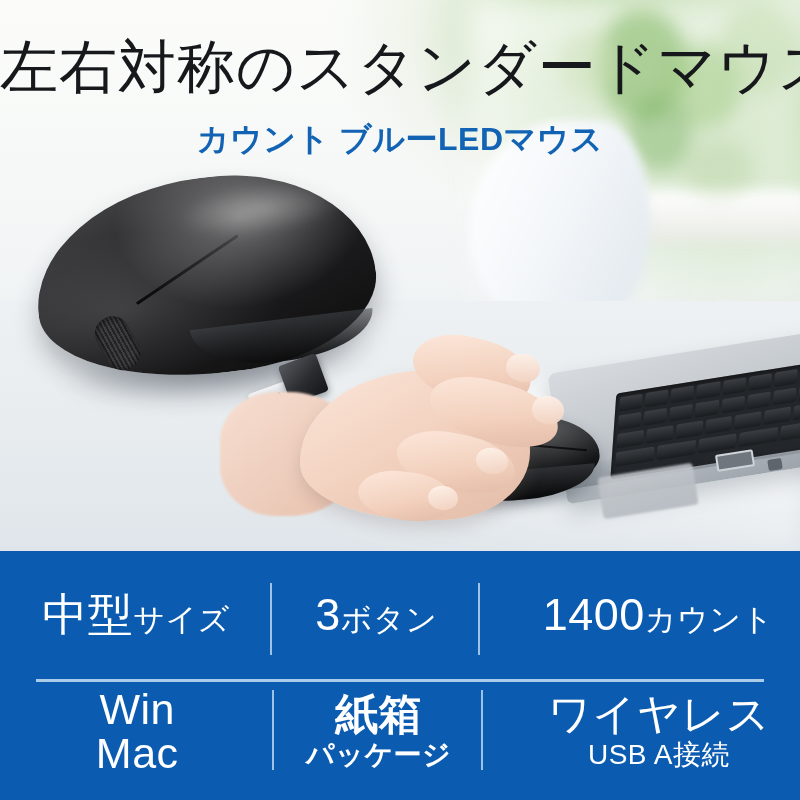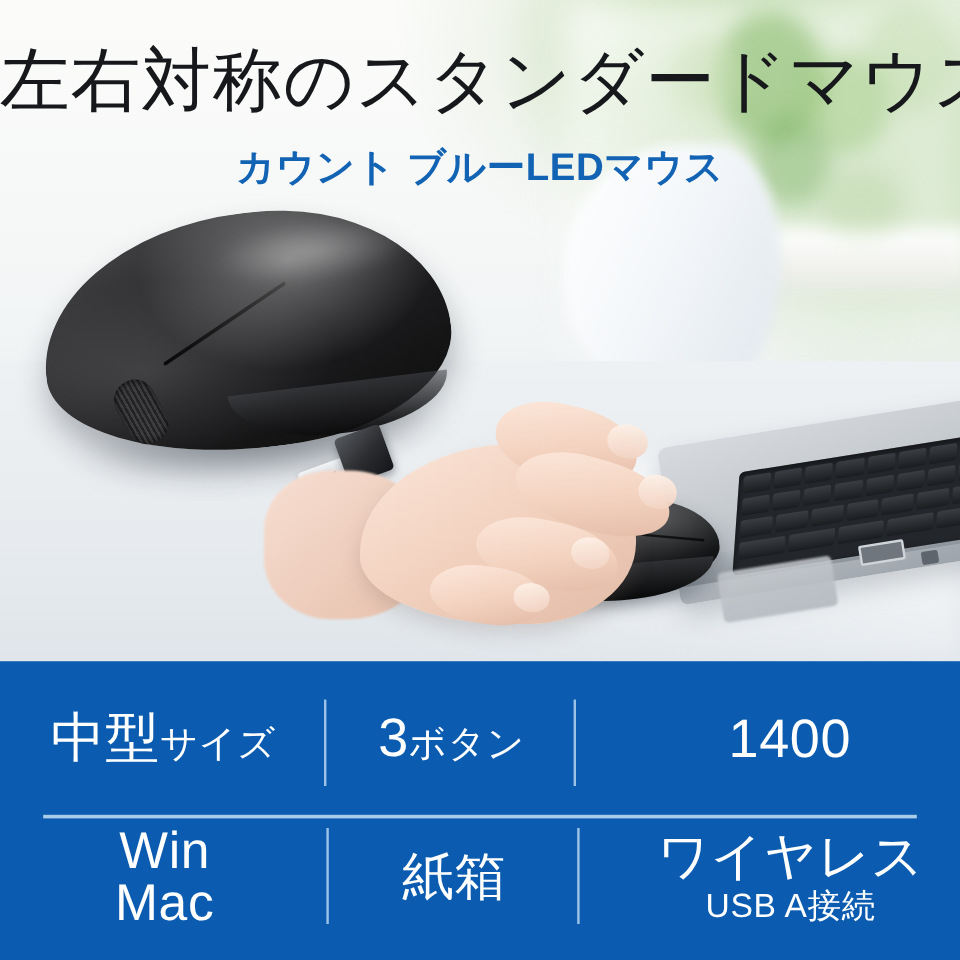--- a/index.html
+++ b/index.html
@@ -382,21 +382,21 @@
     align-items: center;
     justify-content: center;
     color: #ffffff;
     text-align: center;
     white-space: nowrap;
   }
   .spec-row.top .spec-cell:nth-child(1)    { width: 285px; }
   .spec-row.top .spec-cell:nth-child(2)    { width: 218px; }
   .spec-row.top .spec-cell:nth-child(3)    { width: 297px; padding-left: 36px; }
   .spec-row.bottom .spec-cell:nth-child(1) { width: 287px; }
-  .spec-row.bottom .spec-cell:nth-child(2) { width: 218px; }
+  .spec-row.bottom .spec-cell:nth-child(2) { width: 218px; font-weight: bold; }
   .spec-row.bottom .spec-cell:nth-child(3) { width: 295px; padding-left: 35px; }
 
   .vdiv {
     position: absolute;
     right: 0;
     width: 2px;
     background: #9cc3e6;
   }
   .spec-row.top .vdiv    { top: 32px; height: 72px; }
   .spec-row.bottom .vdiv { top: 18px; height: 80px; }
@@ -533,36 +533,38 @@
         <div class="inline-pair">
           <span class="big">3</span>
           <span class="small">ボタン</span>
         </div>
         <div class="vdiv"></div>
       </div>
 
       <div class="spec-cell">
         <div class="inline-pair">
           <span class="big">1400</span>
+          <span class="small">カウント</span>
         </div>
       </div>
 
       <div class="hdiv"></div>
     </div>
 
     <div class="spec-row bottom">
 
       <div class="spec-cell">
         <span class="line-a">Win</span>
         <span class="line-b">Mac</span>
         <div class="vdiv"></div>
       </div>
 
       <div class="spec-cell">
         <span class="line-a">紙箱</span>
+        <span class="line-s">パッケージ</span>
         <div class="vdiv"></div>
       </div>
 
       <div class="spec-cell">
         <span class="line-a">ワイヤレス</span>
         <span class="line-s">USB A接続</span>
       </div>
 
     </div>
   </div>

